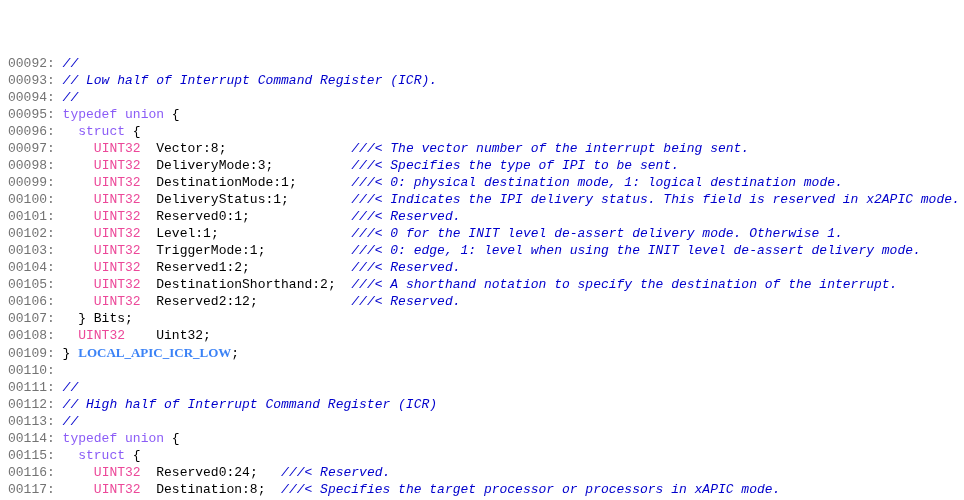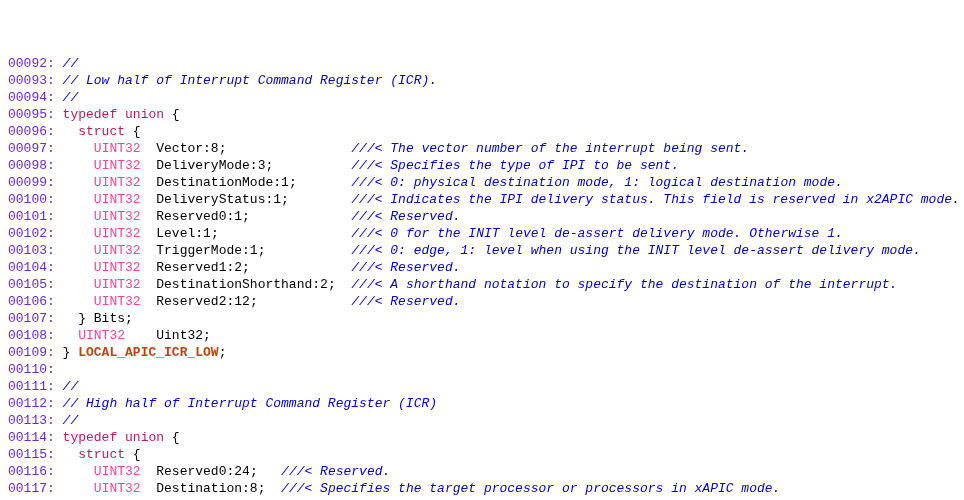--- a/index.html
+++ b/index.html
@@ -5,27 +5,27 @@
   body {
     margin: 0;
     padding: 4px 8px;
     font-family: "Courier New", monospace;
     font-size: 13px;
     line-height: 17px;
     color: #000;
     background: #fff;
     white-space: pre;
   }
-  .lineno { color: #6d28d9; }
-  .kw     { color: #be185d; }
+  .lineno { color: #737373; }
+  .kw     { color: #8b5cf6; }
   .type   { color: #ec4899; }
   .ident  { color: #000000; }
   .num    { color: #000000; }
   .comment{ color: #0000cc; font-style: italic; }
-  .strong { color: #c2410c; font-weight: bold; }
+  .strong { color: #3b82f6; font-weight: bold; font-family: Liberation Serif, serif; }
 </style>
 </head>
 <body>
 
 
 <div id="code"><div><span class="lineno">00092: </span><span class="comment">//</span></div><div><span class="lineno">00093: </span><span class="comment">// Low half of Interrupt Command Register (ICR).</span></div><div><span class="lineno">00094: </span><span class="comment">//</span></div><div><span class="lineno">00095: </span><span class="kw">typedef</span><span class="ident"> </span><span class="kw">union</span><span class="ident"> {</span></div><div><span class="lineno">00096: </span><span class="ident">  </span><span class="kw">struct</span><span class="ident"> {</span></div><div><span class="lineno">00097: </span><span class="ident">    </span><span class="type">UINT32</span><span class="ident">  Vector:</span><span class="num">8</span><span class="ident">;                </span><span class="comment">///&lt; The vector number of the interrupt being sent.</span></div><div><span class="lineno">00098: </span><span class="ident">    </span><span class="type">UINT32</span><span class="ident">  DeliveryMode:</span><span class="num">3</span><span class="ident">;          </span><span class="comment">///&lt; Specifies the type of IPI to be sent.</span></div><div><span class="lineno">00099: </span><span class="ident">    </span><span class="type">UINT32</span><span class="ident">  DestinationMode:</span><span class="num">1</span><span class="ident">;       </span><span class="comment">///&lt; 0: physical destination mode, 1: logical destination mode.</span></div><div><span class="lineno">00100: </span><span class="ident">    </span><span class="type">UINT32</span><span class="ident">  DeliveryStatus:</span><span class="num">1</span><span class="ident">;        </span><span class="comment">///&lt; Indicates the IPI delivery status. This field is reserved in x2APIC mode.</span></div><div><span class="lineno">00101: </span><span class="ident">    </span><span class="type">UINT32</span><span class="ident">  Reserved0:</span><span class="num">1</span><span class="ident">;             </span><span class="comment">///&lt; Reserved.</span></div><div><span class="lineno">00102: </span><span class="ident">    </span><span class="type">UINT32</span><span class="ident">  Level:</span><span class="num">1</span><span class="ident">;                 </span><span class="comment">///&lt; 0 for the INIT level de-assert delivery mode. Otherwise 1.</span></div><div><span class="lineno">00103: </span><span class="ident">    </span><span class="type">UINT32</span><span class="ident">  TriggerMode:</span><span class="num">1</span><span class="ident">;           </span><span class="comment">///&lt; 0: edge, 1: level when using the INIT level de-assert delivery mode.</span></div><div><span class="lineno">00104: </span><span class="ident">    </span><span class="type">UINT32</span><span class="ident">  Reserved1:</span><span class="num">2</span><span class="ident">;             </span><span class="comment">///&lt; Reserved.</span></div><div><span class="lineno">00105: </span><span class="ident">    </span><span class="type">UINT32</span><span class="ident">  DestinationShorthand:</span><span class="num">2</span><span class="ident">;  </span><span class="comment">///&lt; A shorthand notation to specify the destination of the interrupt.</span></div><div><span class="lineno">00106: </span><span class="ident">    </span><span class="type">UINT32</span><span class="ident">  Reserved2:</span><span class="num">12</span><span class="ident">;            </span><span class="comment">///&lt; Reserved.</span></div><div><span class="lineno">00107: </span><span class="ident">  } Bits;</span></div><div><span class="lineno">00108: </span><span class="ident">  </span><span class="type">UINT32</span><span class="ident">    Uint32;</span></div><div><span class="lineno">00109: </span><span class="ident">} </span><span class="strong">LOCAL_APIC_ICR_LOW</span><span class="ident">;</span></div><div><span class="lineno">00110: </span></div><div><span class="lineno">00111: </span><span class="comment">//</span></div><div><span class="lineno">00112: </span><span class="comment">// High half of Interrupt Command Register (ICR)</span></div><div><span class="lineno">00113: </span><span class="comment">//</span></div><div><span class="lineno">00114: </span><span class="kw">typedef</span><span class="ident"> </span><span class="kw">union</span><span class="ident"> {</span></div><div><span class="lineno">00115: </span><span class="ident">  </span><span class="kw">struct</span><span class="ident"> {</span></div><div><span class="lineno">00116: </span><span class="ident">    </span><span class="type">UINT32</span><span class="ident">  Reserved0:</span><span class="num">24</span><span class="ident">;   </span><span class="comment">///&lt; Reserved.</span></div><div><span class="lineno">00117: </span><span class="ident">    </span><span class="type">UINT32</span><span class="ident">  Destination:</span><span class="num">8</span><span class="ident">;  </span><span class="comment">///&lt; Specifies the target processor or processors in xAPIC mode.</span></div><div><span class="lineno">00118: </span><span class="ident">  } Bits;</span></div></div>
 
 
 
 </body></html>

